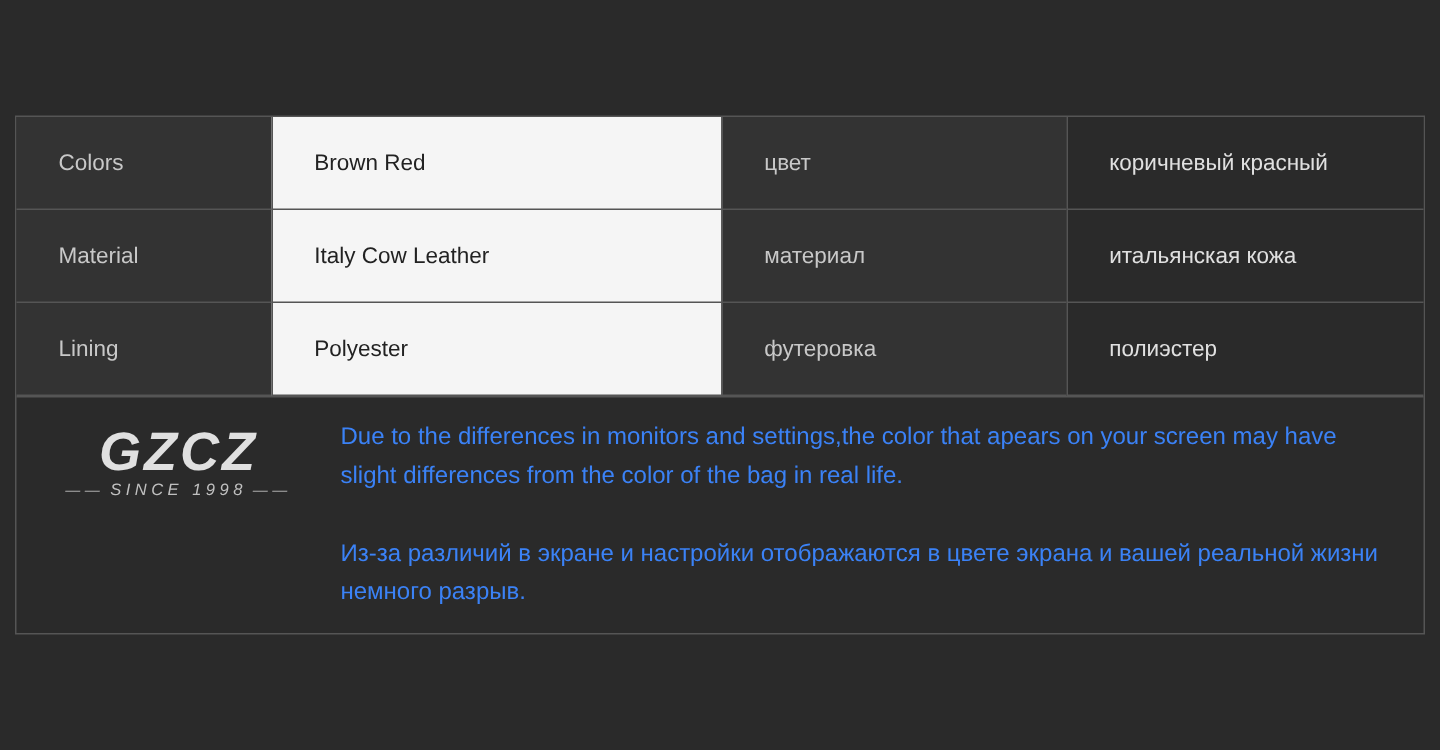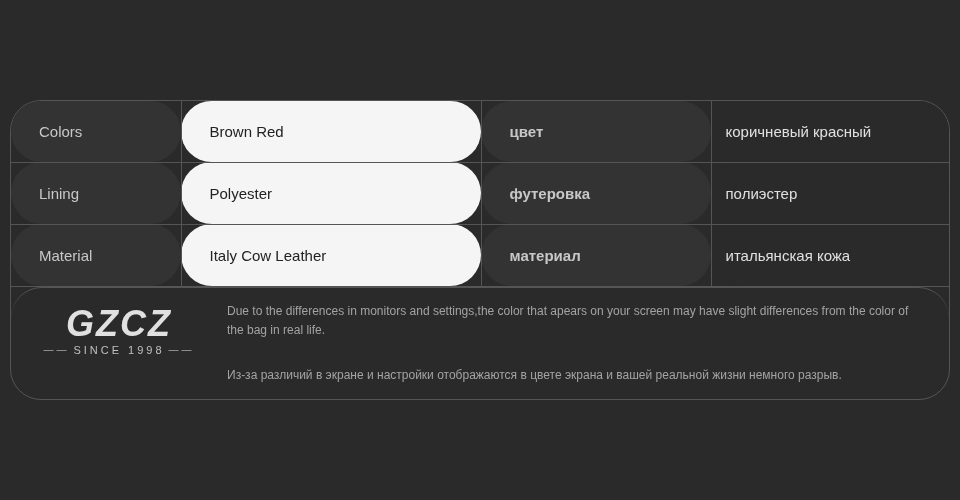--- a/index.html
+++ b/index.html
@@ -1,15 +1,15 @@
 <!DOCTYPE html>
 <html><head>
   <meta charset="utf-8">
   <style>
-    * { box-sizing: border-box; margin: 0; padding: 0; border-radius: 31px; }
+    * { box-sizing: border-box; margin: 0; padding: 0; }
     body {
       background: #2a2a2a;
       font-family: Arial, sans-serif;
       display: flex;
       justify-content: center;
       align-items: center;
       width: 960px;
       min-height: 500px;
     }
     .container {
@@ -27,38 +27,36 @@
     }
     .table-section td {
       padding: 22px 28px;
       border-right: 1px solid #555;
       color: #e0e0e0;
       font-size: 15px;
       vertical-align: middle;
     }
     .table-section td:last-child {
       border-right: none;
-      padding-left: 14px;
     }
     .table-section td.label-en {
       background: #333;
       color: #c8c8c8;
       font-weight: normal;
       width: 170px;
     }
     .table-section td.value-en {
       background: #f5f5f5;
       color: #222;
       width: 300px;
     }
     .table-section td.label-ru {
       background: #333;
       color: #c8c8c8;
       width: 230px;
-      font-weight: bold;
     }
     .table-section td.value-ru {
       background: #2a2a2a;
       color: #e0e0e0;
     }
     .footer-section {
       display: flex;
       align-items: flex-start;
       padding: 14px 28px;
       border-top: 1px solid #555;
@@ -82,60 +80,61 @@
       line-height: 1;
     }
     .logo-since {
       font-size: 11px;
       color: #c0c0c0;
       letter-spacing: 3px;
       margin-top: 2px;
       display: flex;
       align-items: center;
       gap: 4px;
+      font-style: italic;
     }
     .logo-since::before,
     .logo-since::after {
       content: '——';
       font-size: 10px;
       color: #aaa;
     }
     .footer-text-area {
       flex: 1;
-      color: #a3a3a3;
-      font-size: 12px;
+      color: #3b82f6;
+      font-size: 16px;
       line-height: 1.6;
     }
     .footer-text-area p + p {
       margin-top: 26px;
     }
   </style>
 </head>
 <body>
 
 <div class="container">
   <table class="table-section">
     <tbody id="table-body">
         <tr>
           <td class="label-en">Colors</td>
           <td class="value-en">Brown  Red</td>
           <td class="label-ru">цвет</td>
           <td class="value-ru">коричневый  красный</td>
         </tr>
         <tr>
+          <td class="label-en">Material</td>
+          <td class="value-en">Italy Cow Leather</td>
+          <td class="label-ru">материал</td>
+          <td class="value-ru">итальянская кожа</td>
+        </tr>
+        <tr>
           <td class="label-en">Lining</td>
           <td class="value-en">Polyester</td>
           <td class="label-ru">футеровка</td>
           <td class="value-ru">полиэстер</td>
-        </tr>
-        <tr>
-          <td class="label-en">Material</td>
-          <td class="value-en">Italy Cow Leather</td>
-          <td class="label-ru">материал</td>
-          <td class="value-ru">итальянская кожа</td>
         </tr>
       </tbody>
   </table>
   <div class="footer-section">
     <div class="logo-area">
       <div class="logo-text">GZCZ</div>
       <div class="logo-since">SINCE 1998</div>
     </div>
     <div class="footer-text-area">
       <p>Due to the differences in monitors and settings,the color that apears on your screen may have slight differences from the color of the bag in real life.</p>

